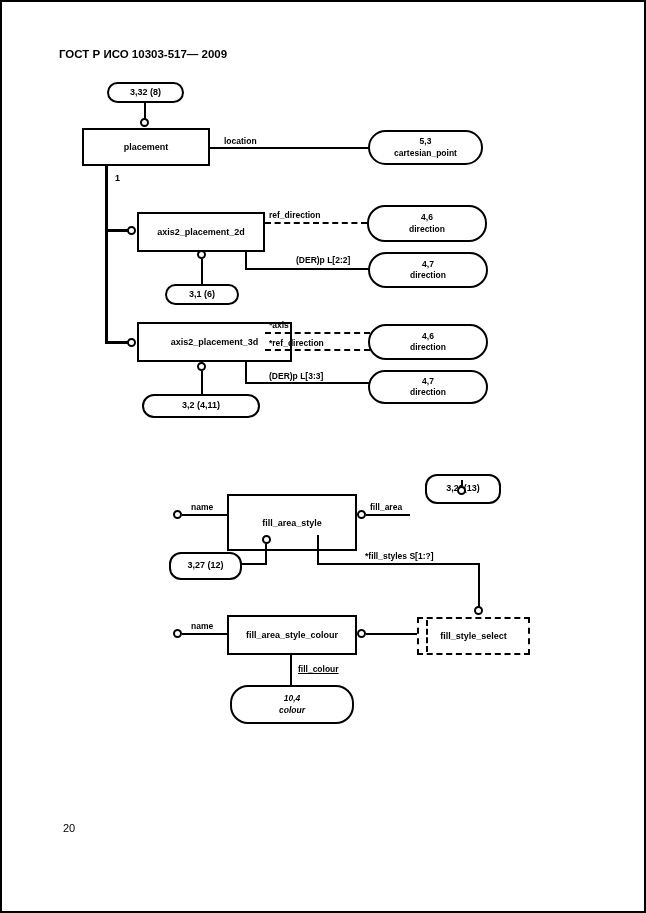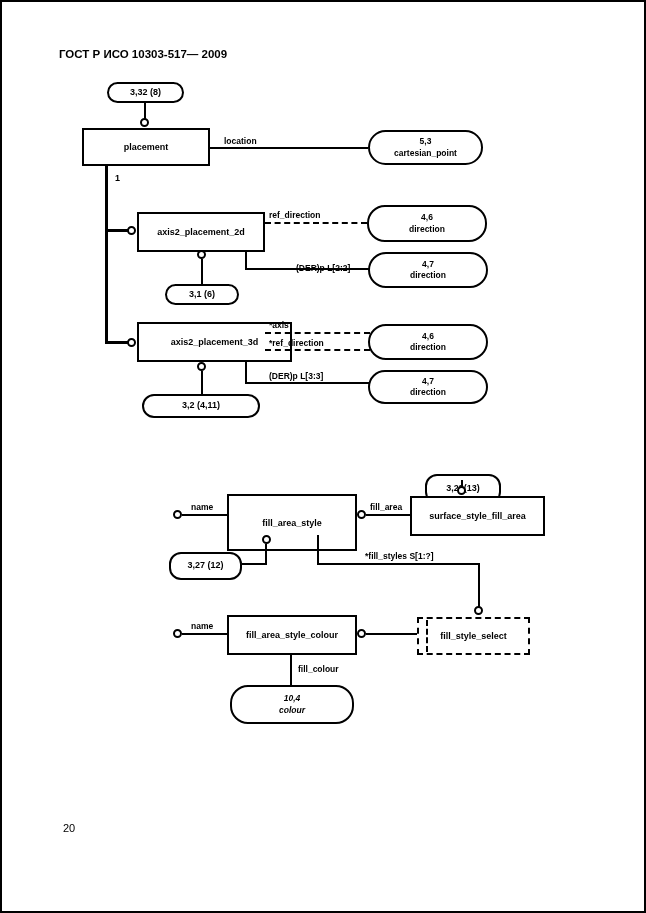--- a/index.html
+++ b/index.html
@@ -67,21 +67,21 @@
 
   <div class="lbl" style="left:267px;top:208px;">ref_direction</div>
   <div class="hd" style="left:263px;top:220px;width:102px;"></div>
   <div class="oval" style="left:365px;top:203px;width:120px;height:37px;">
     <div>4,6</div>
     <div>direction</div>
   </div>
 
   <div class="vl" style="left:243px;top:250px;height:17px;"></div>
   <div class="hl" style="left:243px;top:266px;width:125px;"></div>
-  <div class="lbl" style="left:267px;top:261px;padding-left:27px;">(DER)p L[2:2]</div>
+  <div class="lbl" style="left:267px;top:253px;padding-left:27px;">(DER)p L[2:2]</div>
   <div class="oval" style="left:366px;top:250px;width:120px;height:36px;">
     <div>4,7</div>
     <div>direction</div>
   </div>
 
   <div class="circ" style="left:195px;top:248px;"></div>
   <div class="vl" style="left:199px;top:257px;height:25px;"></div>
   <div class="oval pill" style="left:163px;top:282px;width:74px;height:21px;">3,1 (6)</div>
 
   <div class="hl thickh" style="left:103px;top:339px;width:23px;"></div>
@@ -107,21 +107,20 @@
   </div>
 
   <div class="circ" style="left:195px;top:360px;"></div>
   <div class="vl" style="left:199px;top:369px;height:23px;"></div>
   <div class="oval pill" style="left:140px;top:392px;width:118px;height:24px;">3,2 (4,11)</div>
 
   <div class="oval pill" style="left:423px;top:448px;width:76px;height:30px;margin-top:24px;">3,28(13)</div>
   <div class="vl" style="left:459px;top:478px;height:7px;"></div>
   <div class="circ" style="left:455px;top:484px;"></div>
 
-  <div class="box" style="left:408px;top:494px;width:135px;height:40px;">surface_style_fill_area</div>
 
   <div class="box" style="left:225px;top:492px;width:130px;height:57px;">fill_area_style</div>
 
   <div class="circ" style="left:171px;top:508px;"></div>
   <div class="hl" style="left:180px;top:512px;width:45px;"></div>
   <div class="lbl" style="left:189px;top:500px;">name</div>
 
   <div class="circ" style="left:355px;top:508px;"></div>
   <div class="hl" style="left:364px;top:512px;width:44px;"></div>
   <div class="lbl" style="left:368px;top:500px;">fill_area</div>
@@ -145,21 +144,21 @@
   <div class="box" style="left:225px;top:613px;width:130px;height:40px;">fill_area_style_colour</div>
 
   <div class="circ" style="left:171px;top:627px;"></div>
   <div class="hl" style="left:180px;top:631px;width:45px;"></div>
   <div class="lbl" style="left:189px;top:619px;">name</div>
 
   <div class="circ" style="left:355px;top:627px;"></div>
   <div class="hl" style="left:364px;top:631px;width:51px;"></div>
 
   <div class="vl" style="left:288px;top:653px;height:30px;"></div>
-  <div class="lbl" style="left:296px;top:662px;">fill_colour</div>
+  <div class="lbl" style="left:296px;top:662px;text-decoration:underline;">fill_colour</div>
   <div class="oval" style="left:228px;top:683px;width:124px;height:39px;font-style:italic;">
     <div>10,4</div>
     <div>colour</div>
   </div>
 
   <div class="pagenum">20</div>
 
 </div>
 
 </body></html>

